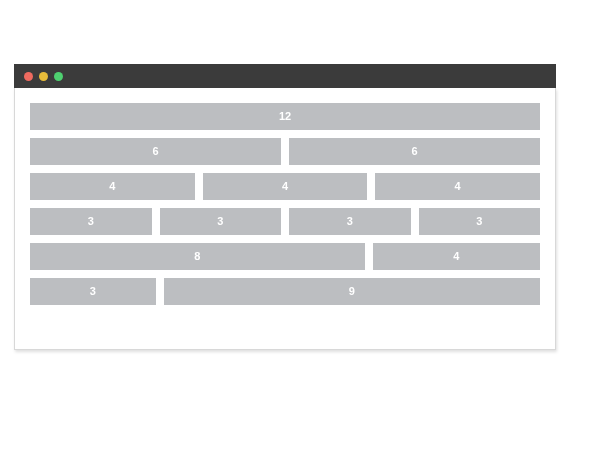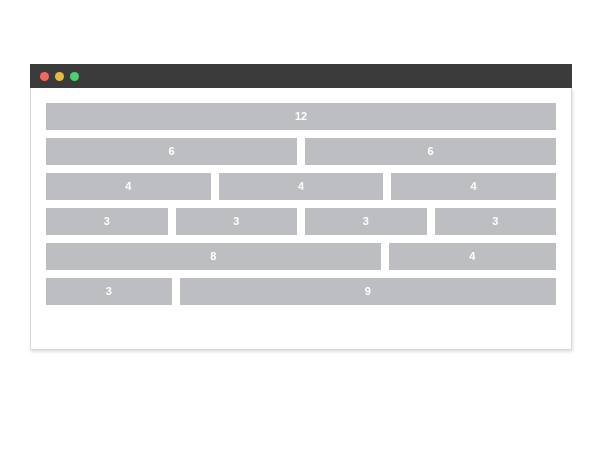--- a/index.html
+++ b/index.html
@@ -16,21 +16,21 @@
 
   .stage {
     position: relative;
     width: 600px;
     height: 450px;
   }
 
   
   .browser-window {
     position: absolute;
-    left: 30px;
+    left: 14px;
     top: 88px;
     width: 542px;
     height: 262px;
     background: #ffffff;
     border: 1px solid #d8d8d8;
     border-top: none;
     box-sizing: border-box;
     box-shadow: 1px 2px 3px rgba(0, 0, 0, 0.13);
   }
 

